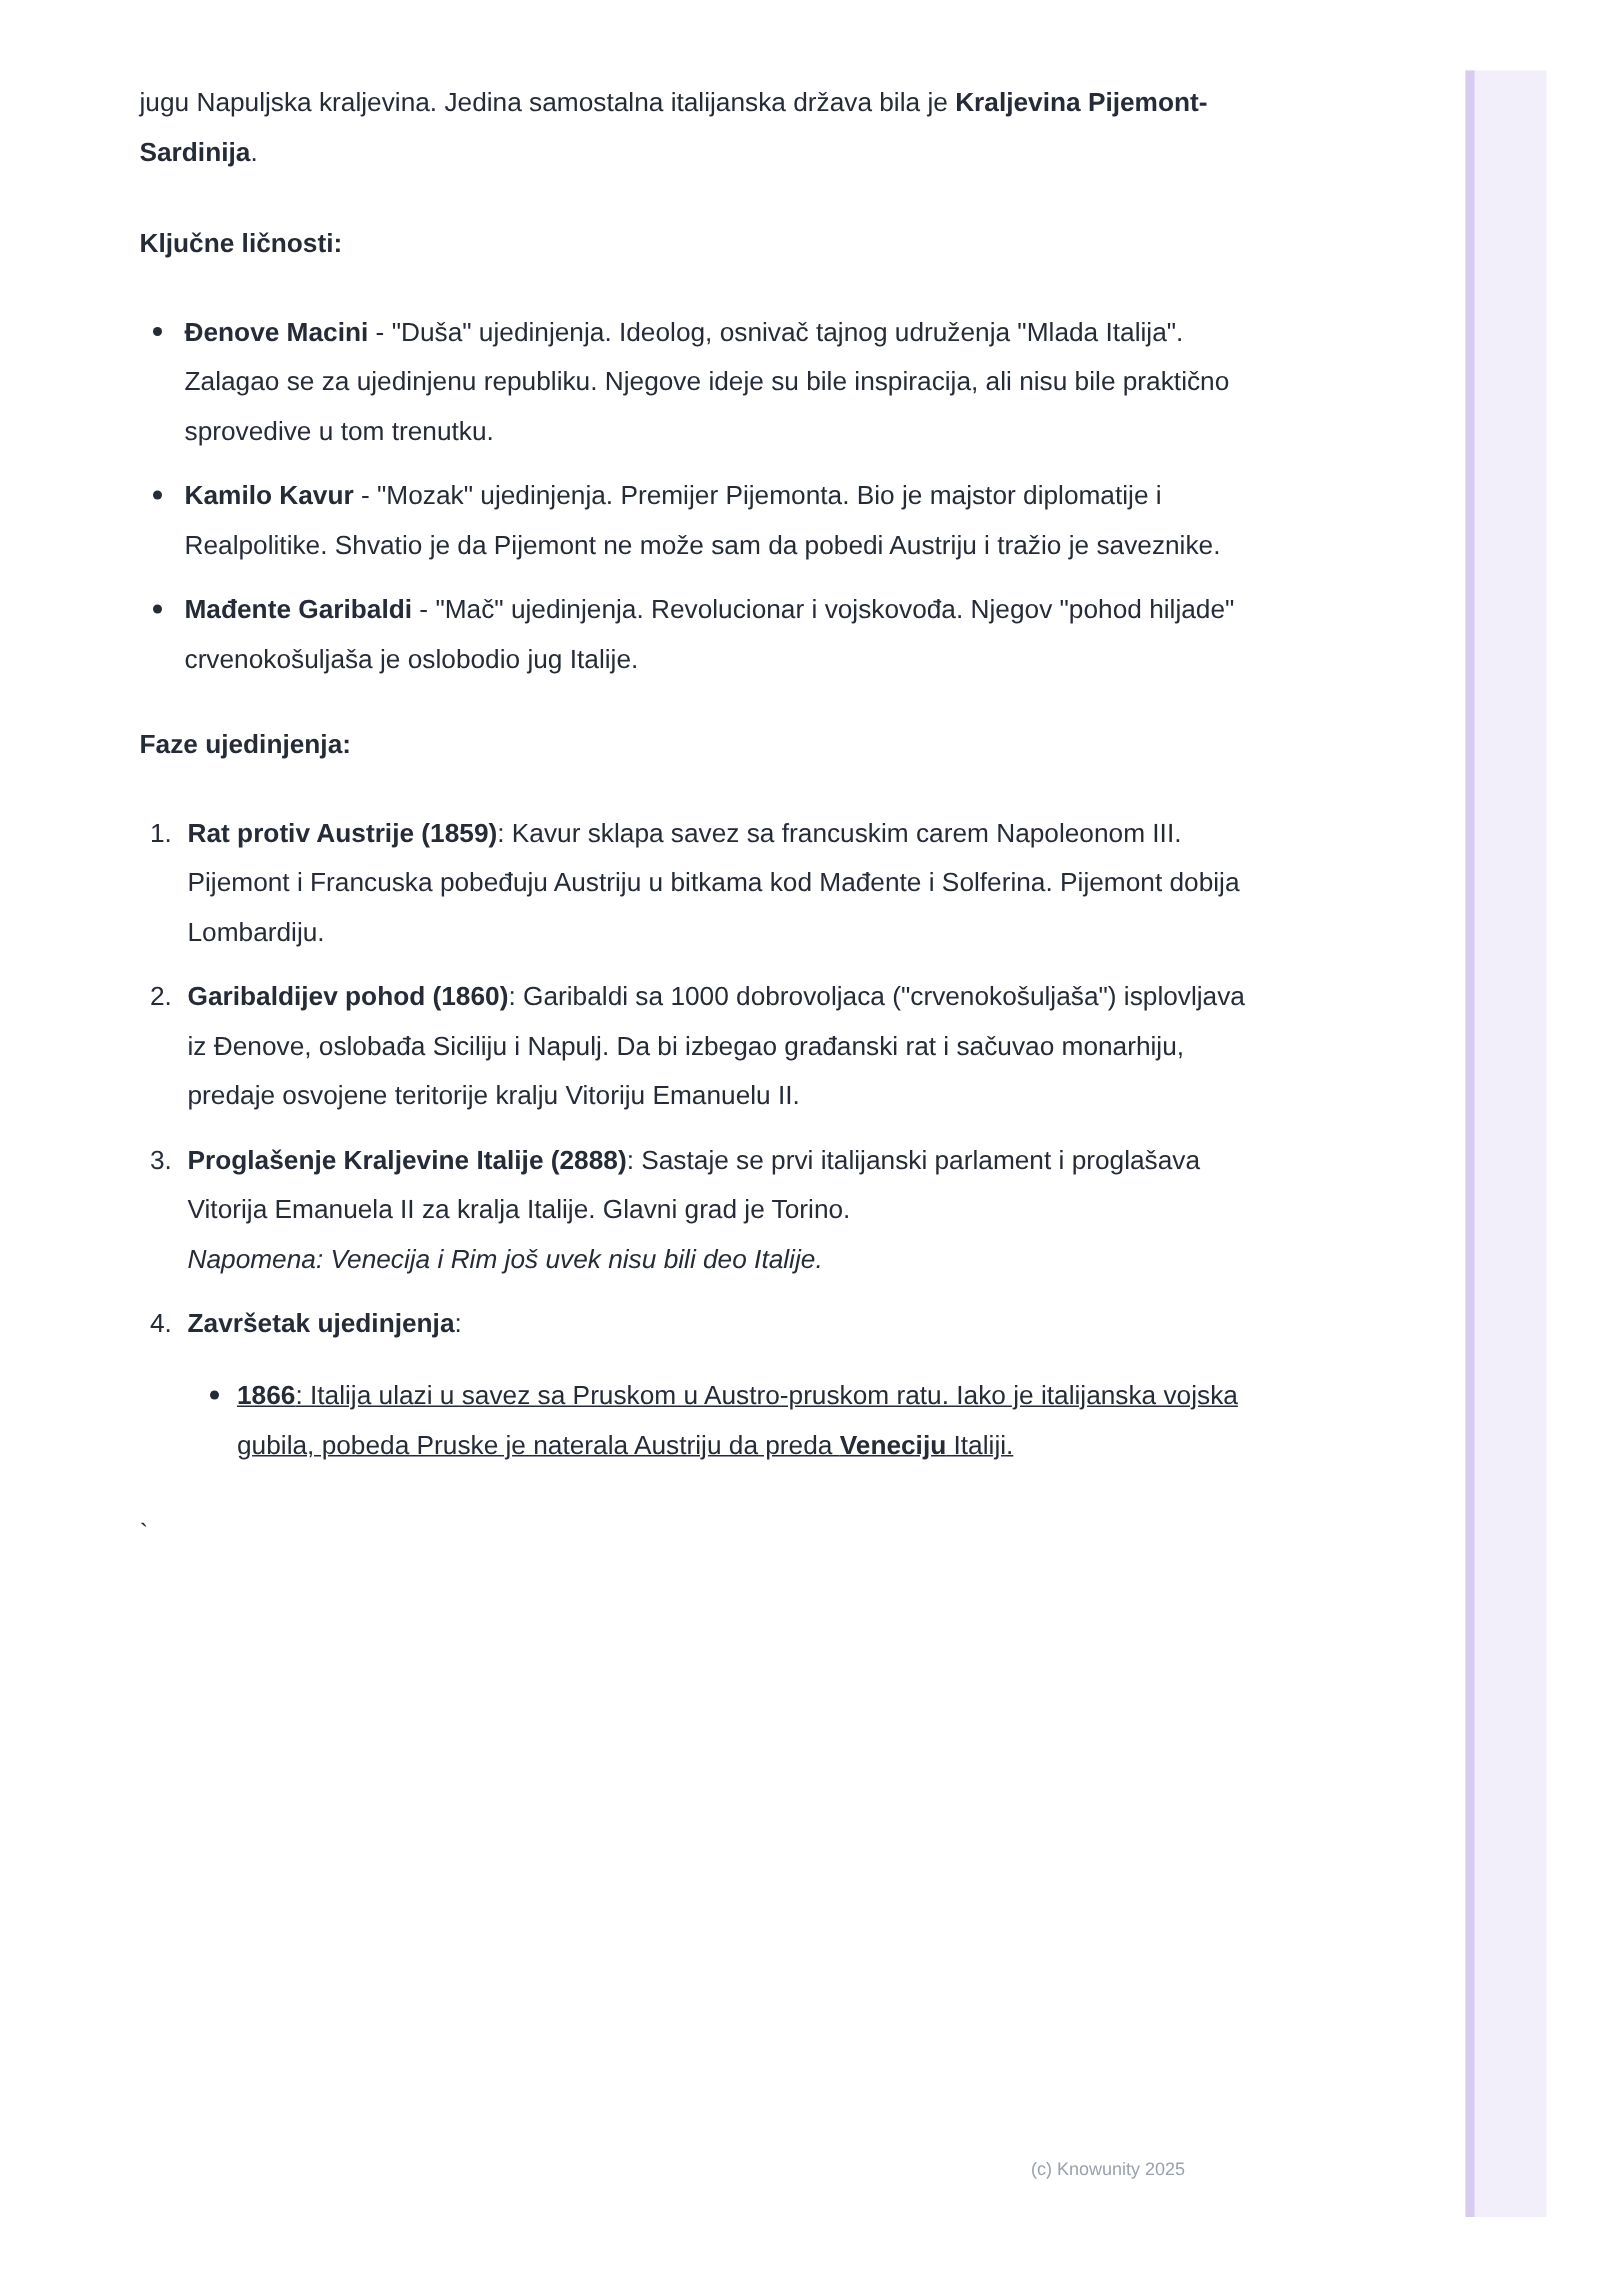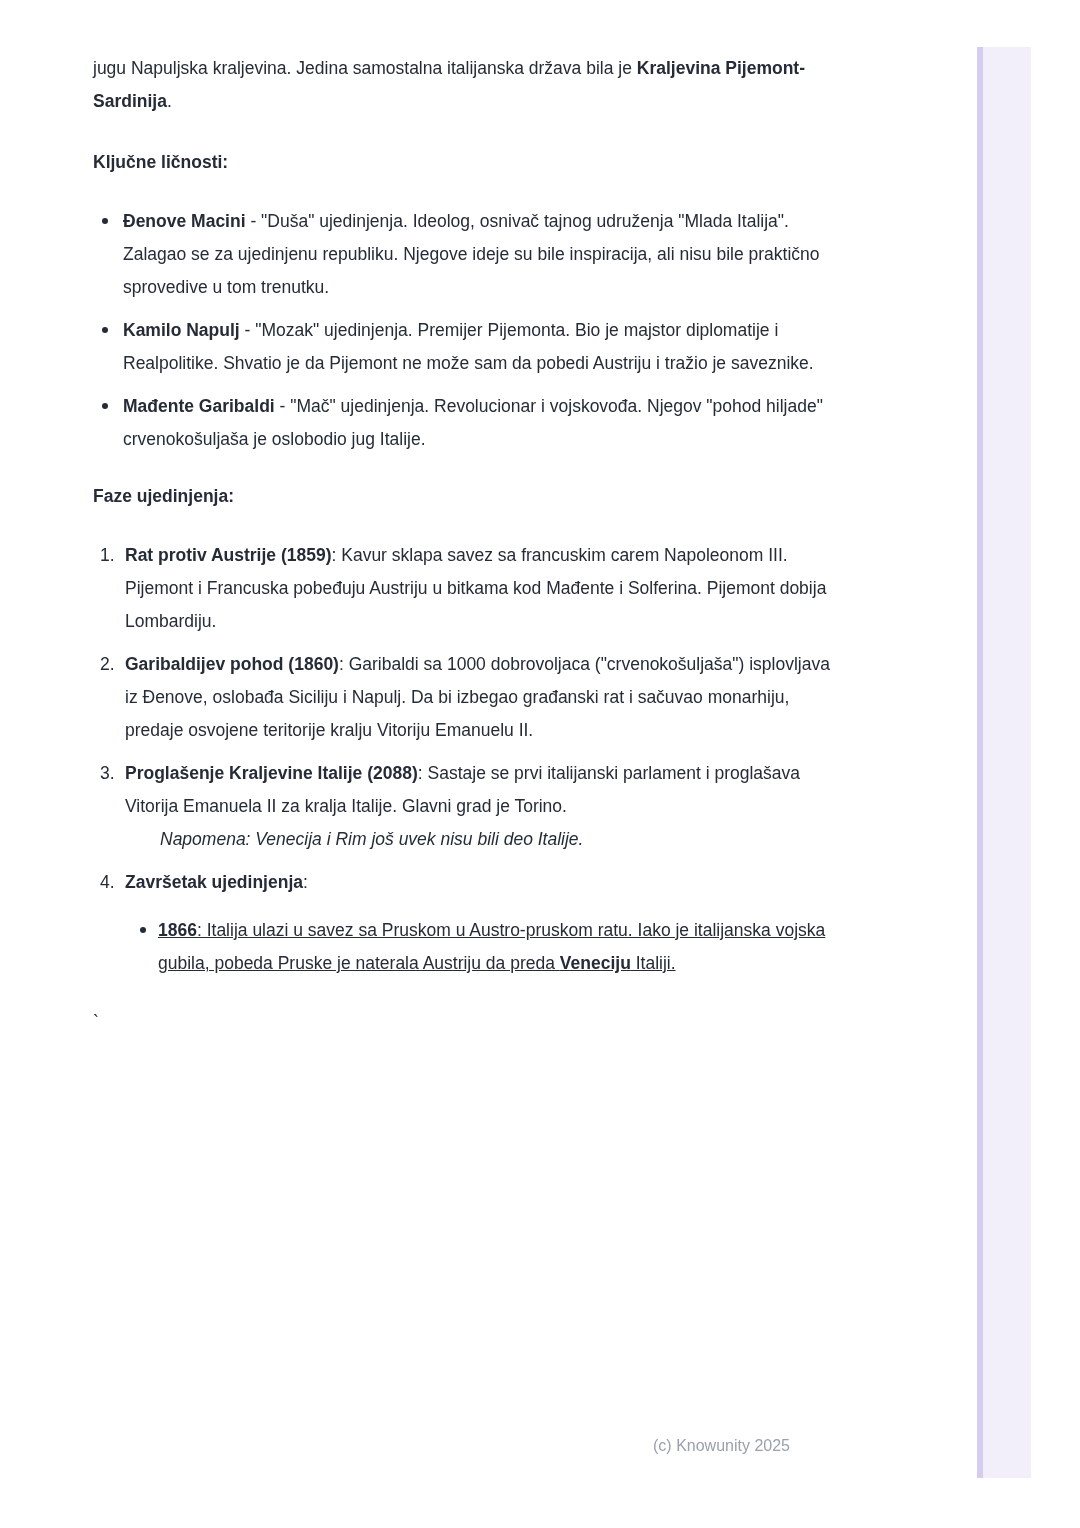--- a/index.html
+++ b/index.html
@@ -33,73 +33,73 @@
   ul.bullets > li { position:relative; padding-left:30px; margin-bottom:10px; }
   .dot {
     position:absolute; left:9px; top:13px;
     width:6px; height:6px; border-radius:50%; background:#252b37;
   }
 
   ol.phases { list-style:none; margin:0; padding:0; }
   ol.phases > li { position:relative; padding-left:32px; margin-bottom:10px; }
   .num { position:absolute; left:7px; top:0; }
 
-  .note { font-style:italic;margin-left:35px; }
+  .note { font-style:italic; }
 
   ul.sub-list { list-style:none; margin:15px 0 0 15px; padding:0;text-decoration:underline; }
   ul.sub-list > li { position:relative; padding-left:18px; }
   ul.sub-list > li + li { margin-top:13px; }
   .sub-dot {
     position:absolute; left:0px; top:13px;
     width:6px; height:6px; border-radius:50%; background:#252b37;
   }
 
   .stray { margin-top:26px; line-height:33px; }
 
   .watermark {
     position:absolute; top:1436px; right:70px;
-    font-size:16px; color:#9aa1ac; z-index:3; line-height:20px;
+    font-size:12px; color:#9aa1ac; z-index:3; line-height:20px;
   }
 </style>
 </head>
 <body>
 
 <div class="page">
 
   <div class="stripe"></div>
 
   <div class="content">
 
     <p class="para"><span>jugu Napuljska kraljevina. Jedina samostalna italijanska država bila je </span><strong>Kraljevina Pijemont-Sardinija</strong><span>.</span></p>
 
     <div class="heading">Ključne ličnosti:</div>
 
     <ul class="bullets">
       <li>
         <span class="dot"></span><strong>Đenove Macini</strong><span> - "Duša" ujedinjenja. Ideolog, osnivač tajnog udruženja "Mlada Italija". Zalagao se za ujedinjenu republiku. Njegove ideje su bile inspiracija, ali nisu bile praktično sprovedive u tom trenutku.</span>
       </li>
       <li>
-        <span class="dot"></span><strong>Kamilo Napulj</strong><span> - "Mozak" ujedinjenja. Premijer Pijemonta. Bio je majstor diplomatije i Realpolitike. Shvatio je da Pijemont ne može sam da pobedi Austriju i tražio je saveznike.</span>
+        <span class="dot"></span><strong>Kamilo Kavur</strong><span> - "Mozak" ujedinjenja. Premijer Pijemonta. Bio je majstor diplomatije i Realpolitike. Shvatio je da Pijemont ne može sam da pobedi Austriju i tražio je saveznike.</span>
       </li>
       <li>
         <span class="dot"></span><strong>Mađente Garibaldi</strong><span> - "Mač" ujedinjenja. Revolucionar i vojskovođa. Njegov "pohod hiljade" crvenokošuljaša je oslobodio jug Italije.</span>
       </li>
     </ul>
 
     <div class="heading">Faze ujedinjenja:</div>
 
     <ol class="phases">
       <li>
         <span class="num">1.</span><strong>Rat protiv Austrije (1859)</strong><span>: Kavur sklapa savez sa francuskim carem Napoleonom III. Pijemont i Francuska pobeđuju Austriju u bitkama kod Mađente i Solferina. Pijemont dobija Lombardiju.</span>
       </li>
       <li>
         <span class="num">2.</span><strong>Garibaldijev pohod (1860)</strong><span>: Garibaldi sa 1000 dobrovoljaca ("crvenokošuljaša") isplovljava iz Đenove, oslobađa Siciliju i Napulj. Da bi izbegao građanski rat i sačuvao monarhiju, predaje osvojene teritorije kralju Vitoriju Emanuelu II.</span>
       </li>
       <li>
-        <span class="num">3.</span><strong>Proglašenje Kraljevine Italije (2088)</strong><span>: Sastaje se prvi italijanski parlament i proglašava Vitorija Emanuela II za kralja Italije. Glavni grad je Torino.</span>
+        <span class="num">3.</span><strong>Proglašenje Kraljevine Italije (2888)</strong><span>: Sastaje se prvi italijanski parlament i proglašava Vitorija Emanuela II za kralja Italije. Glavni grad je Torino.</span>
         <div class="note">Napomena: Venecija i Rim još uvek nisu bili deo Italije.</div>
       </li>
       <li>
         <span class="num">4.</span><strong>Završetak ujedinjenja</strong><span>:</span>
 
         <ul class="sub-list">
           <li>
             <span class="sub-dot"></span><strong>1866</strong><span>: Italija ulazi u savez sa Pruskom u Austro-pruskom ratu. Iako je italijanska vojska gubila, pobeda Pruske je naterala Austriju da preda </span><strong>Veneciju</strong><span> Italiji.</span>
           </li>
         </ul>

